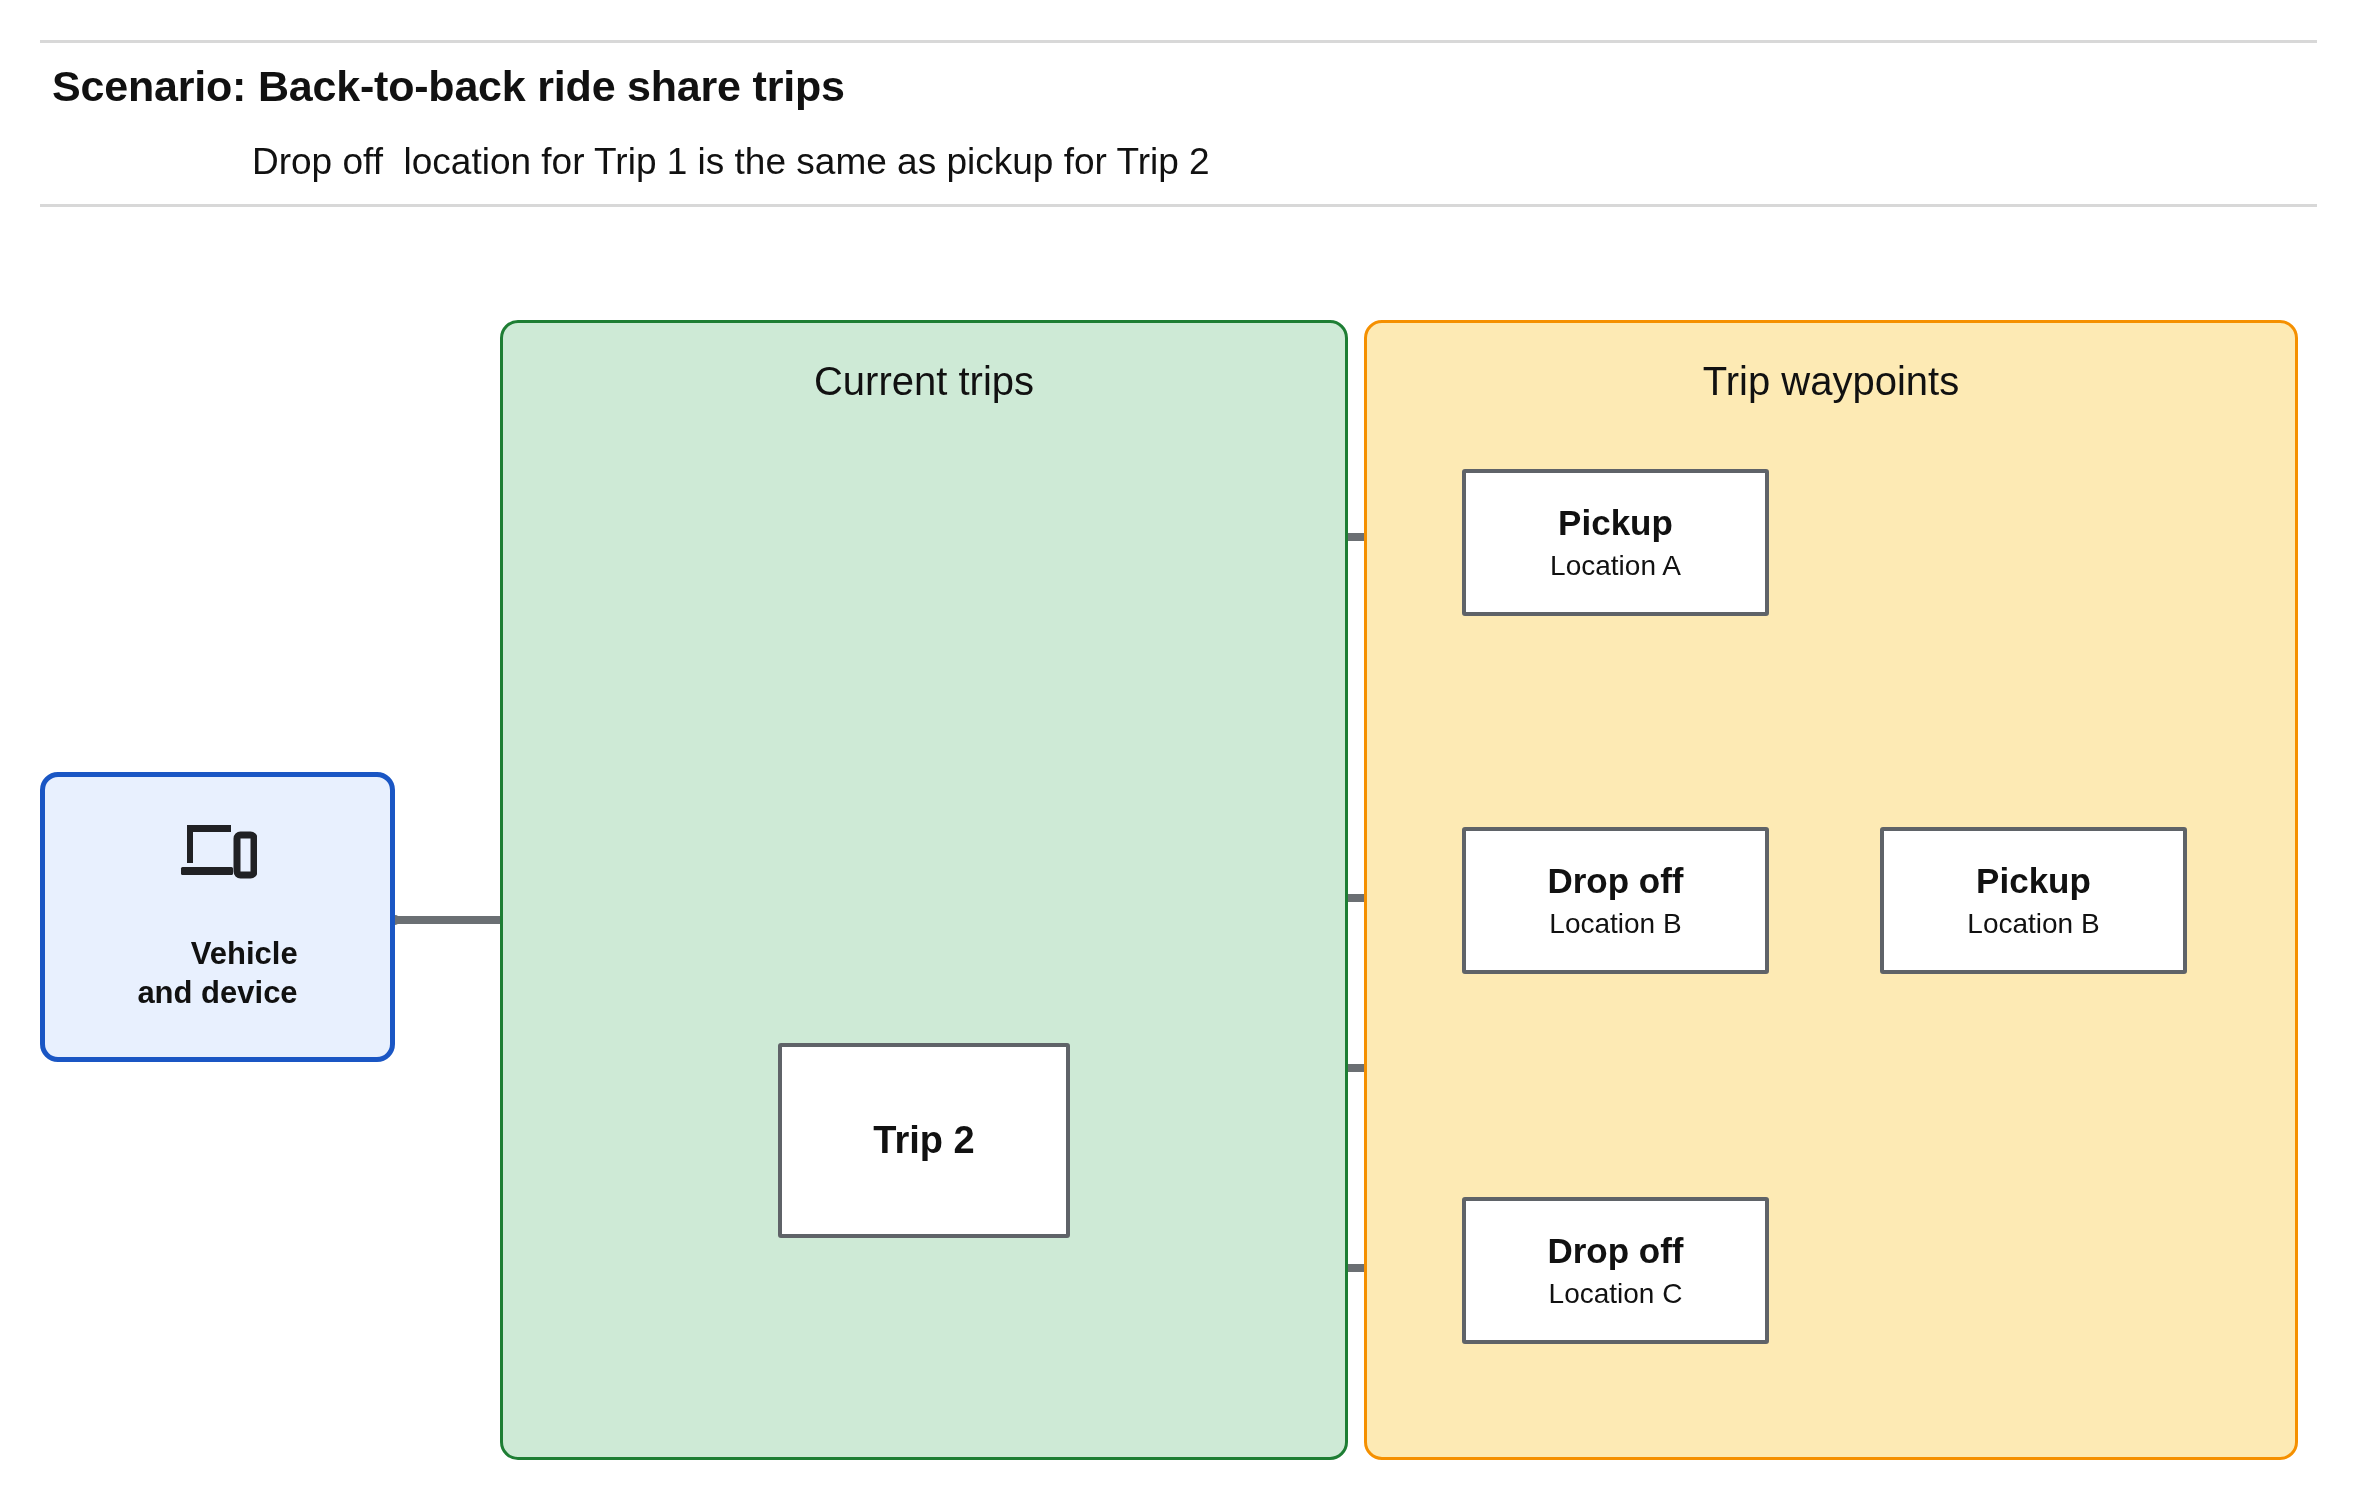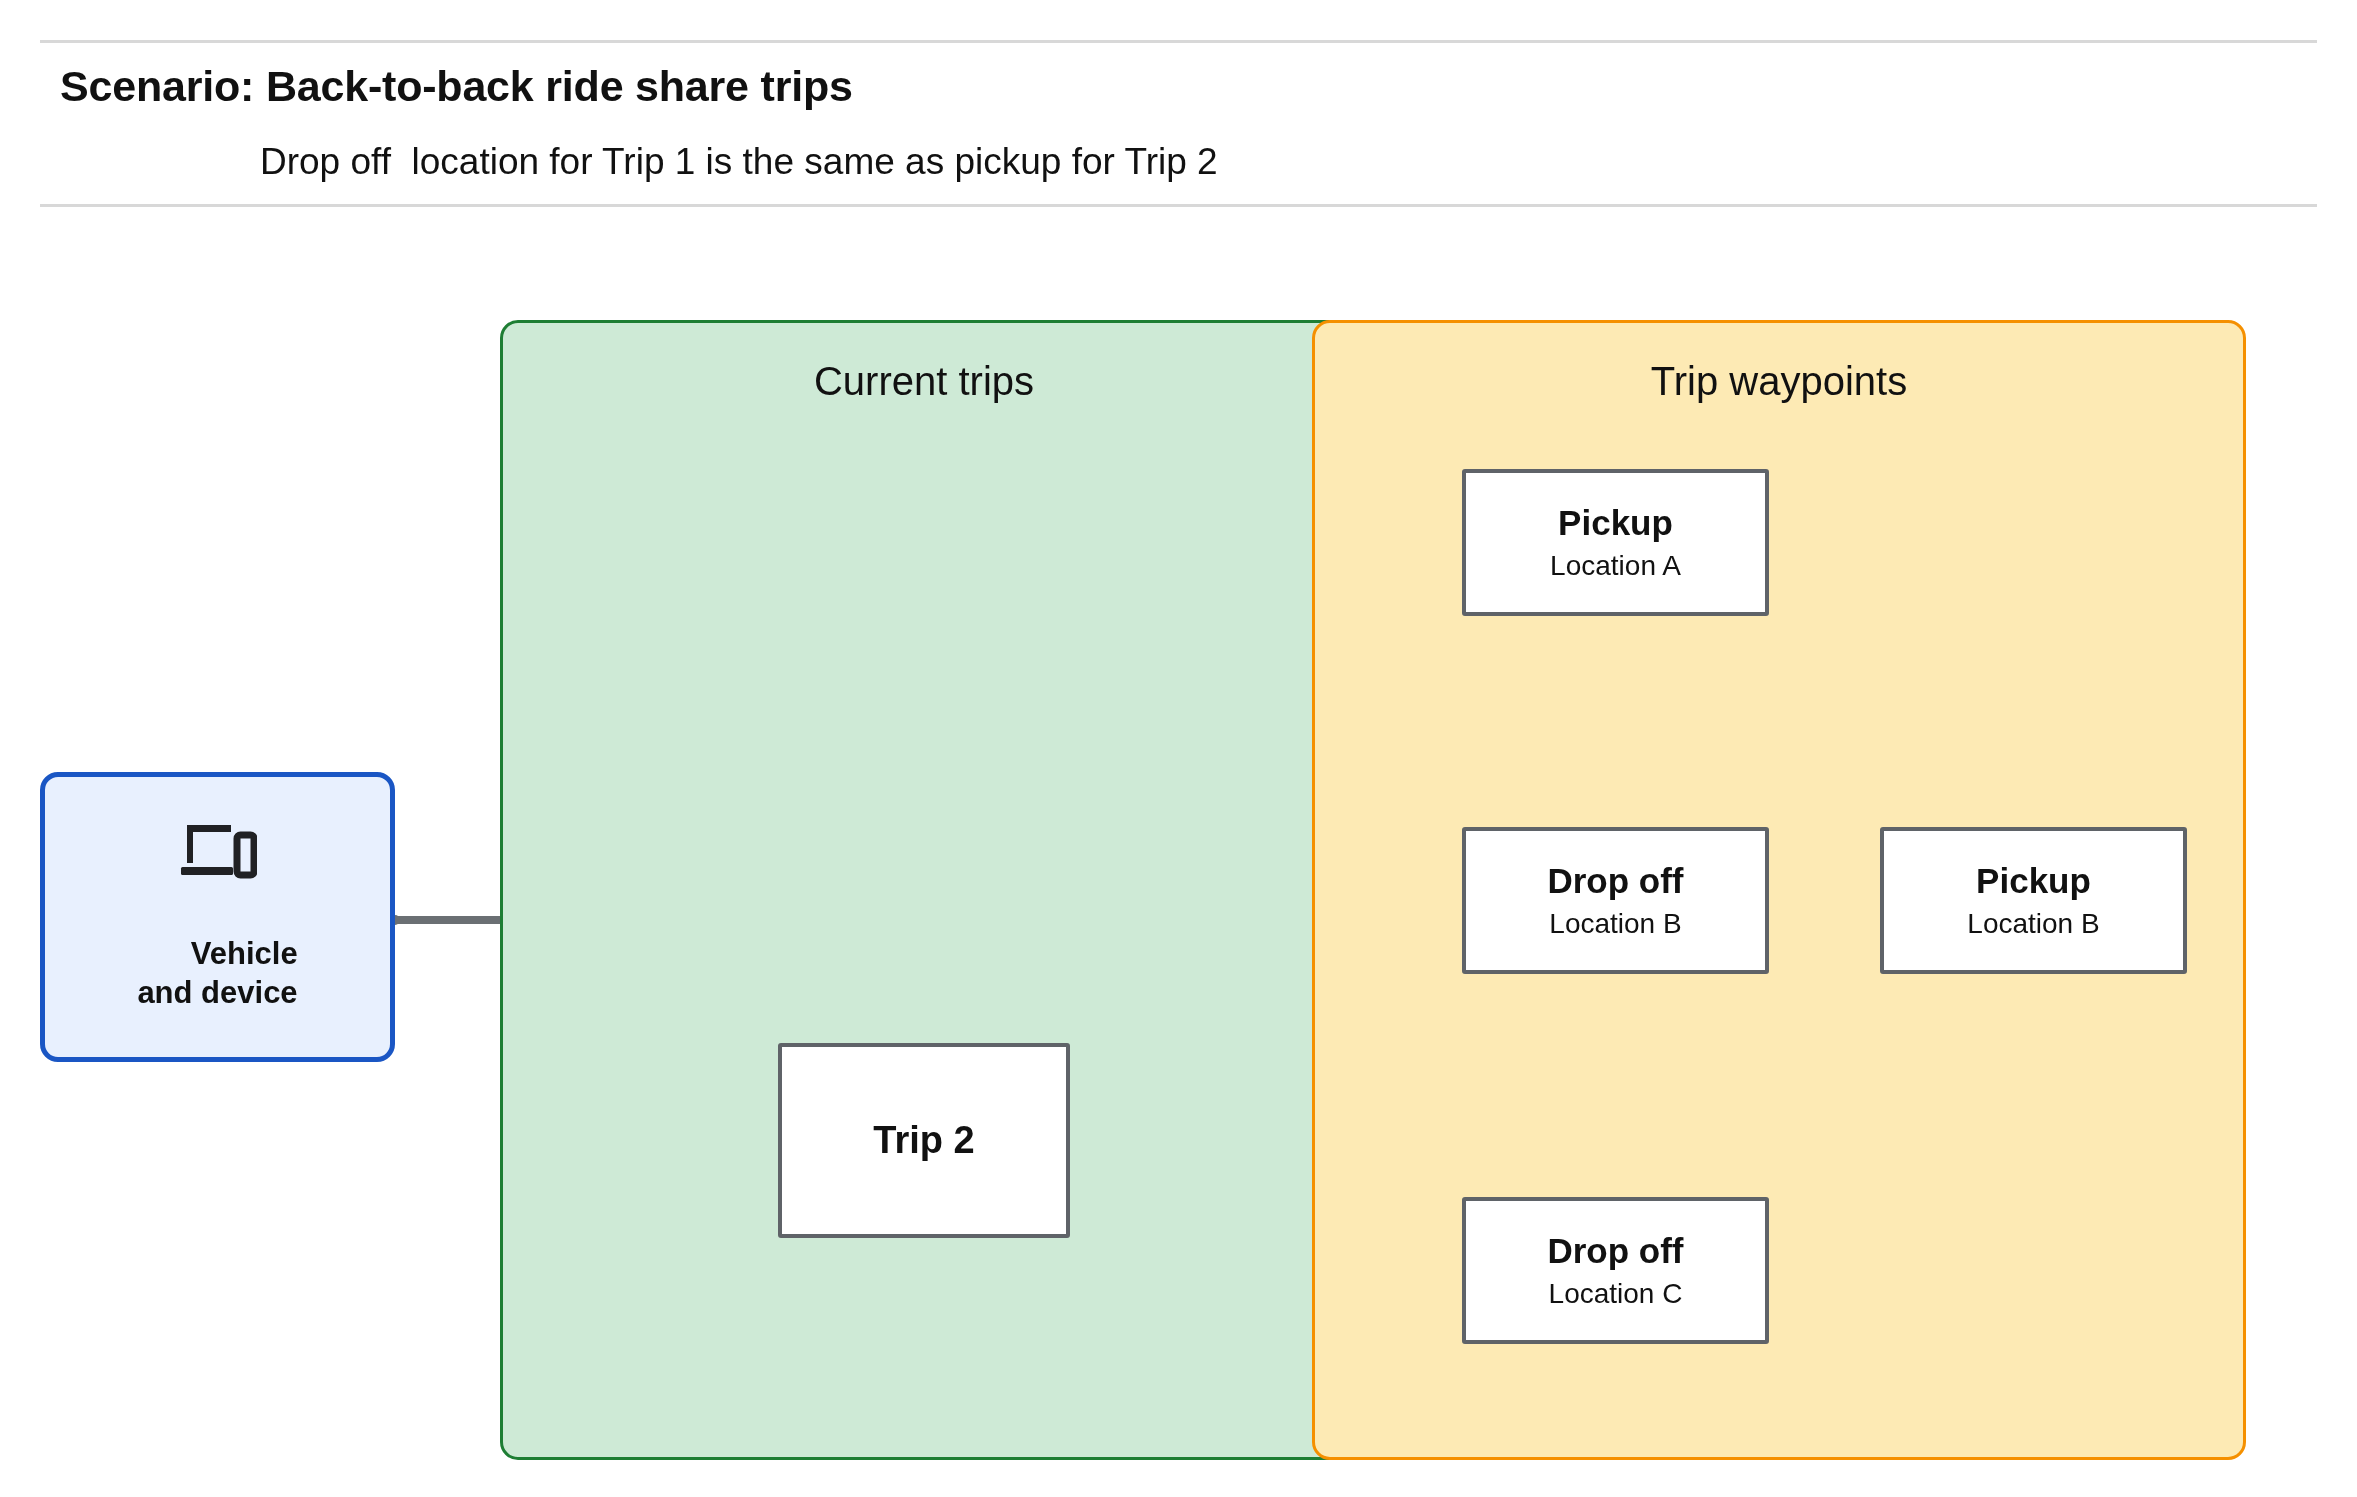--- a/index.html
+++ b/index.html
@@ -26,21 +26,21 @@
     left: 40px;
     width: 2277px;
     height: 3px;
     background: #d8d8d8;
   }
   .rule.top { top: 40px; }
   .rule.bottom { top: 204px; }
 
   #header-block {
     position: absolute;
-    left: 60px;
+    left: 52px;
     top: 62px;
     width: 2200px;
   }
   #scenario-title {
     font-size: 43px;
     font-weight: bold;
     letter-spacing: -0.2px;
     color: #111111;
     line-height: 1.15;
     white-space: pre;
@@ -90,21 +90,21 @@
   }
   #panel-current-trips {
     left: 500px;
     top: 320px;
     width: 848px;
     height: 1140px;
     background: #ceead6;
     border: 3px solid #1e7e34;
   }
   #panel-trip-waypoints {
-    left: 1312px;
+    left: 1364px;
     top: 320px;
     width: 934px;
     height: 1140px;
     background: #fdeab4;
     border: 3px solid #f59000;
   }
   .panel-title.green { top: 36px; }
   .panel-title.orange { top: 36px; }
 
   

